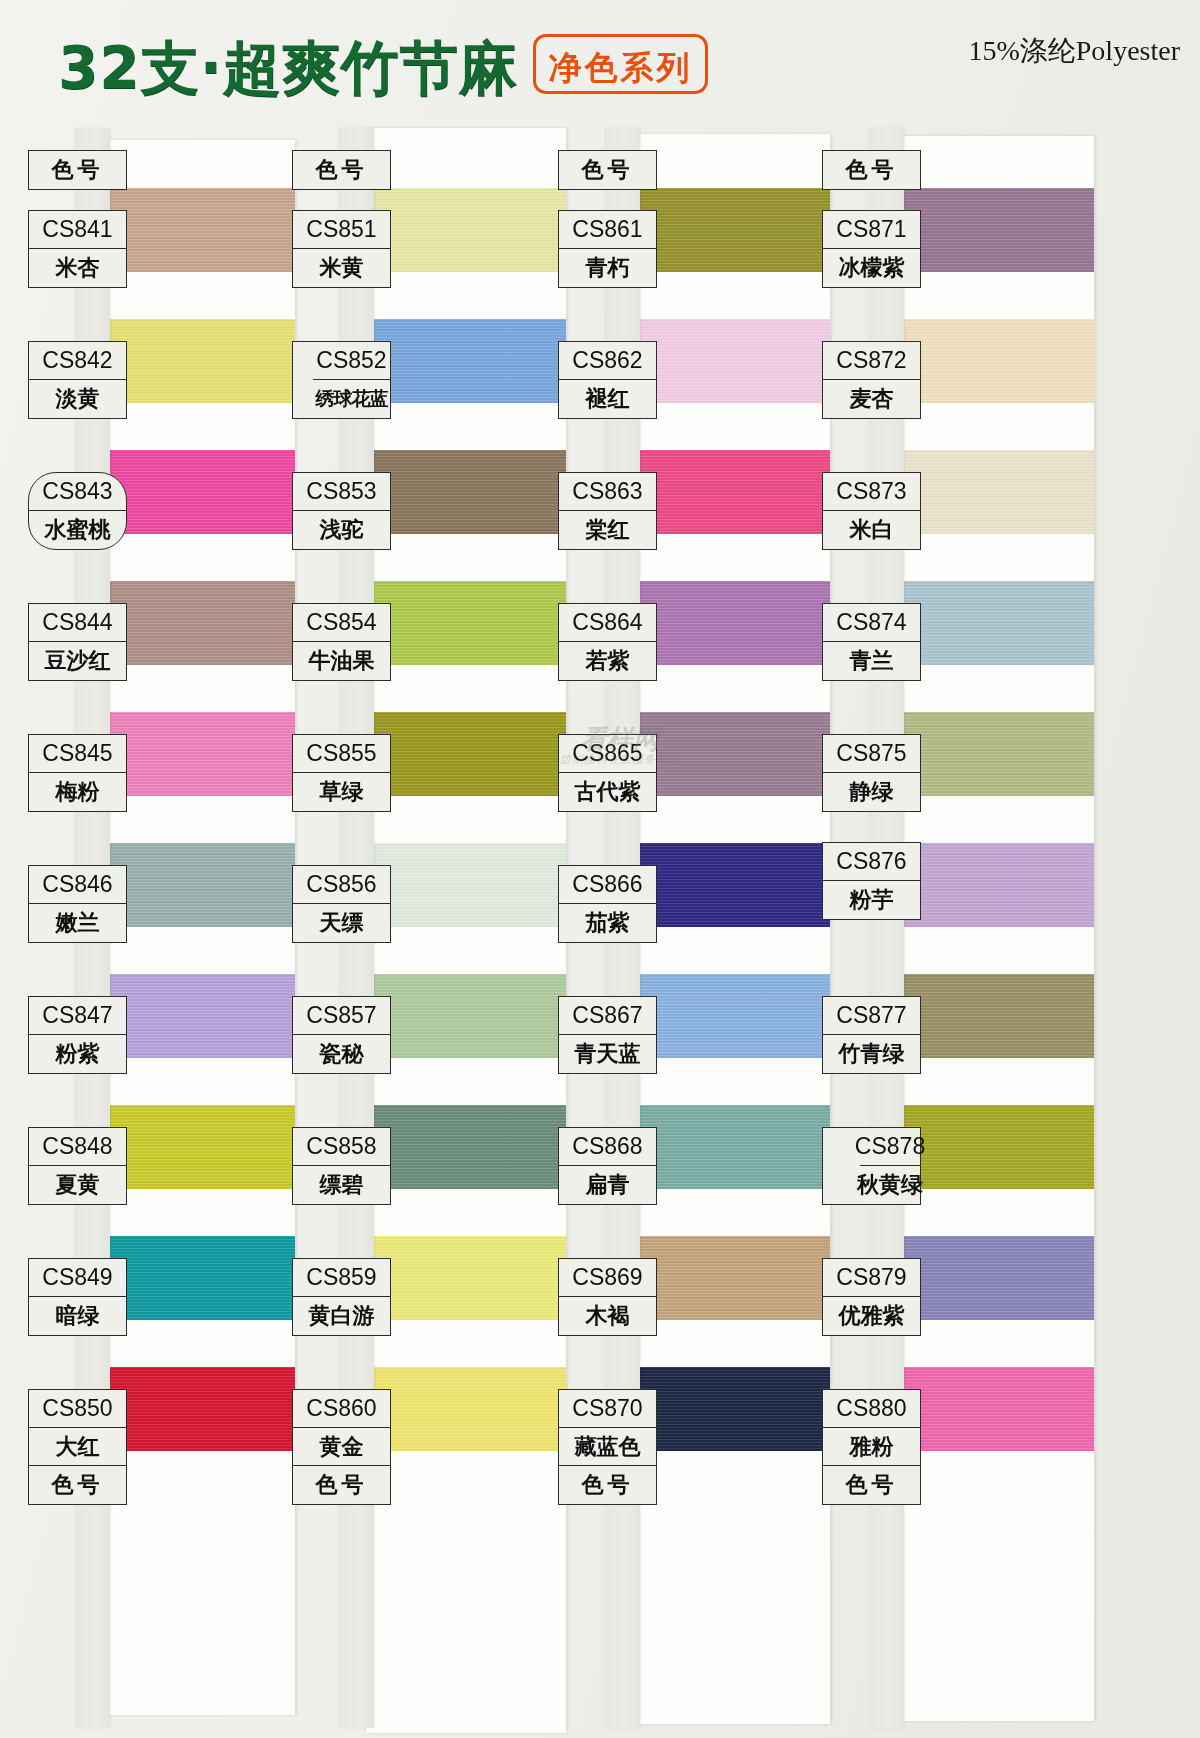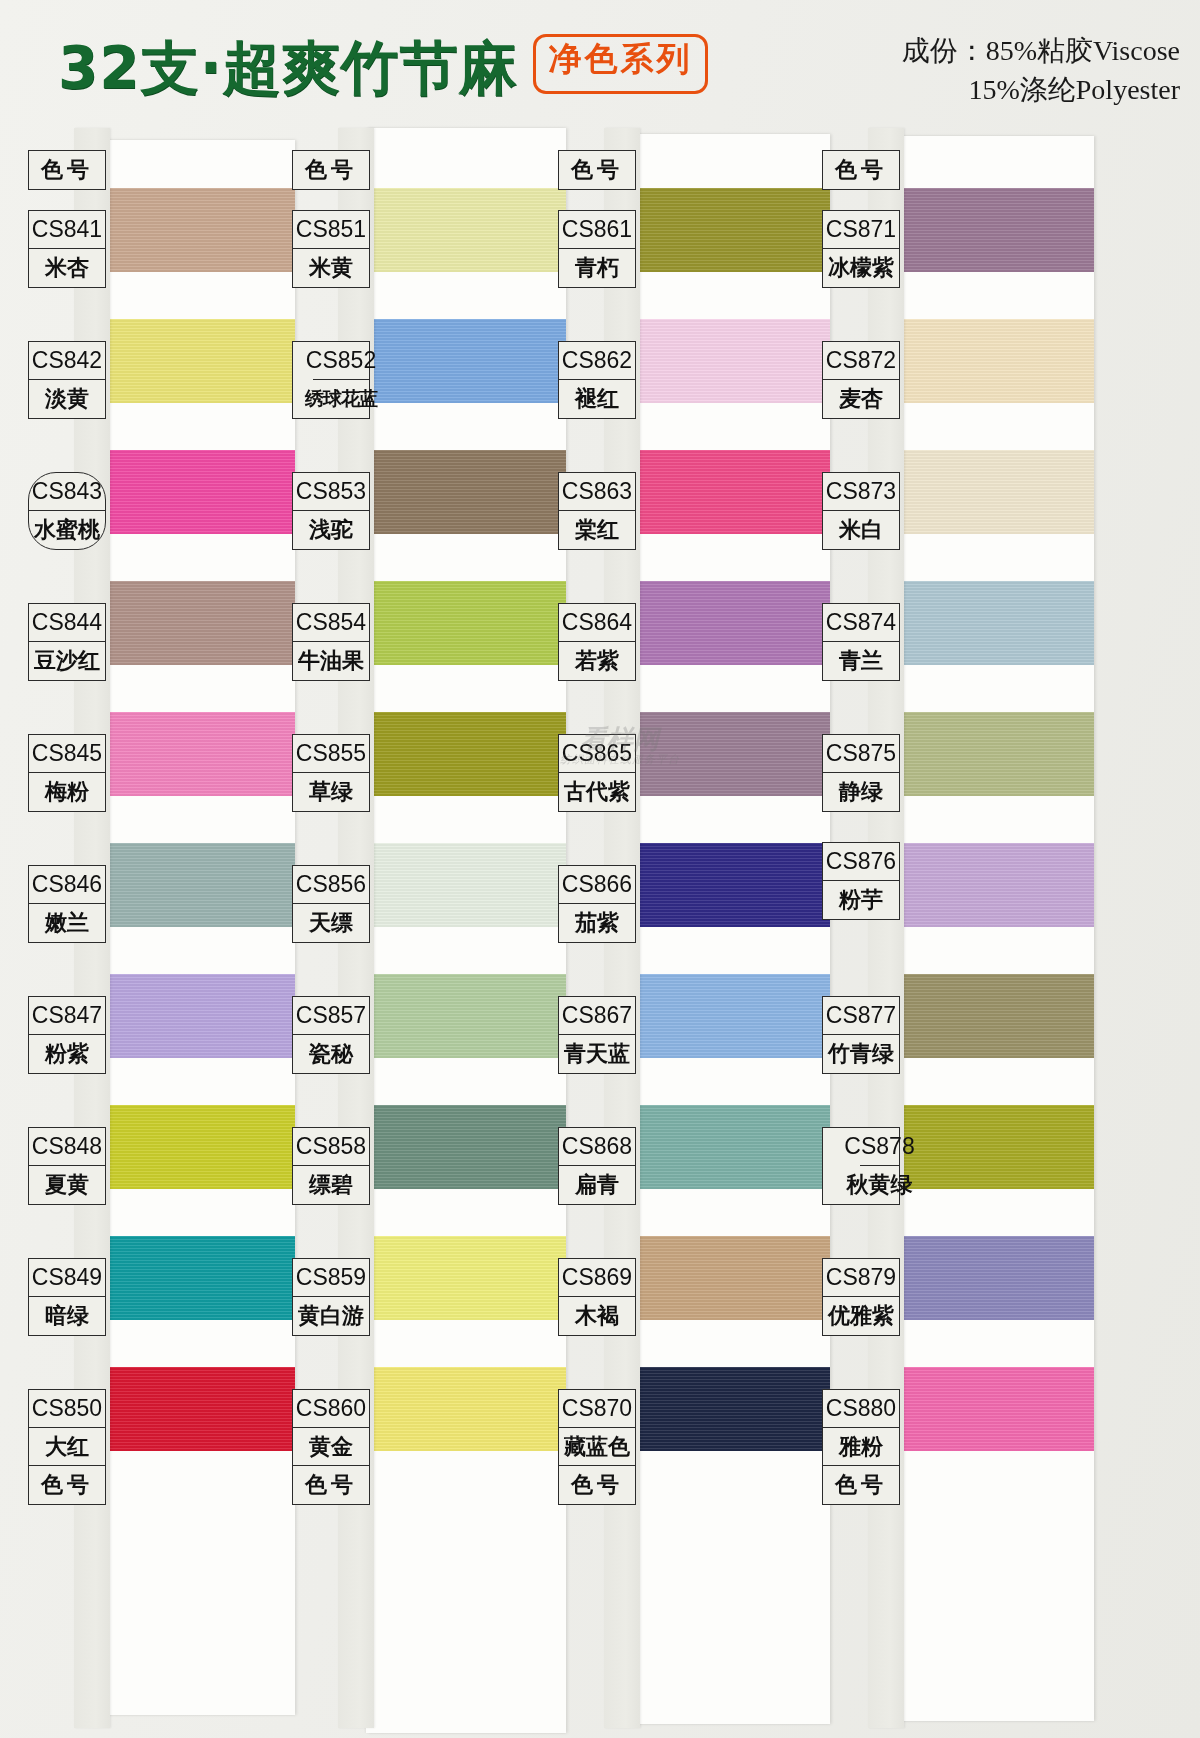--- a/index.html
+++ b/index.html
@@ -26,21 +26,21 @@
     font-size: 58px; font-weight: 700; letter-spacing: 1px;
     color: #15682f;
     font-family: "DejaVu Sans", "Liberation Sans", sans-serif;
     text-shadow: 0.5px 0.5px 0 #0d4a20;
     white-space: nowrap;
   }
   #series-badge {
     position: absolute; left: 533px; top: 34px;
     width: 175px; height: 60px;
     border: 3px solid #e8500f; border-radius: 13px;
-    display: flex; align-items: flex-start; justify-content: center;
+    display: flex; align-items: flex-end; justify-content: center;
   }
   #series-badge span {
     font-size: 33px; font-weight: 700; color: #e8500f; letter-spacing: 3px;
     white-space: nowrap;
   }
   #composition {
     position: absolute; right: 20px; top: 32px;
     text-align: right; color: #1a1a1a;
     font-size: 28px; line-height: 1.38; white-space: nowrap;
     font-family: "Liberation Serif", "DejaVu Serif", serif;
@@ -71,21 +71,21 @@
     position: absolute; inset: 0;
     background-image: repeating-linear-gradient(
       180deg,
       rgba(255,255,255,0.22) 0px,
       rgba(255,255,255,0.00) 1px,
       rgba(0,0,0,0.07) 2px,
       rgba(0,0,0,0.00) 3px);
   }
   .label-box {
     position: absolute;
-    width: 78px;
+    width: 99px;
     background: #f0f0ea;
     border: 1.6px solid #2b2b2b;
     z-index: 6;
   }
   .label-cell {
     height: 38px;
     display: flex; align-items: center; justify-content: center;
     border-bottom: 1.6px solid #2b2b2b;
     font-size: 22px; color: #111; white-space: nowrap;
     letter-spacing: 0px;
@@ -114,21 +114,20 @@
 <div id="page">
 
   <div id="header">
     <div id="title-main">32支·超爽竹节麻</div>
 
     <div id="series-badge">
       <span>净色系列</span>
     </div>
 
     <div id="composition">
-      <span class="line">成份：85%粘胶Viscose</span>
       <span class="line">15%涤纶Polyester</span>
     </div>
   </div>
 
   <div id="columns-root">
       <div class="column" style="left: 0px;">
         <div class="card-strip" style="left: 100px; top: 12px; width: 195px; height: 1575px;">
           <div class="swatch" title="CS841 米杏" style="top: 48px; height: 84px; background: rgb(201, 168, 144);">
             <div class="fiber"></div>
           </div>

